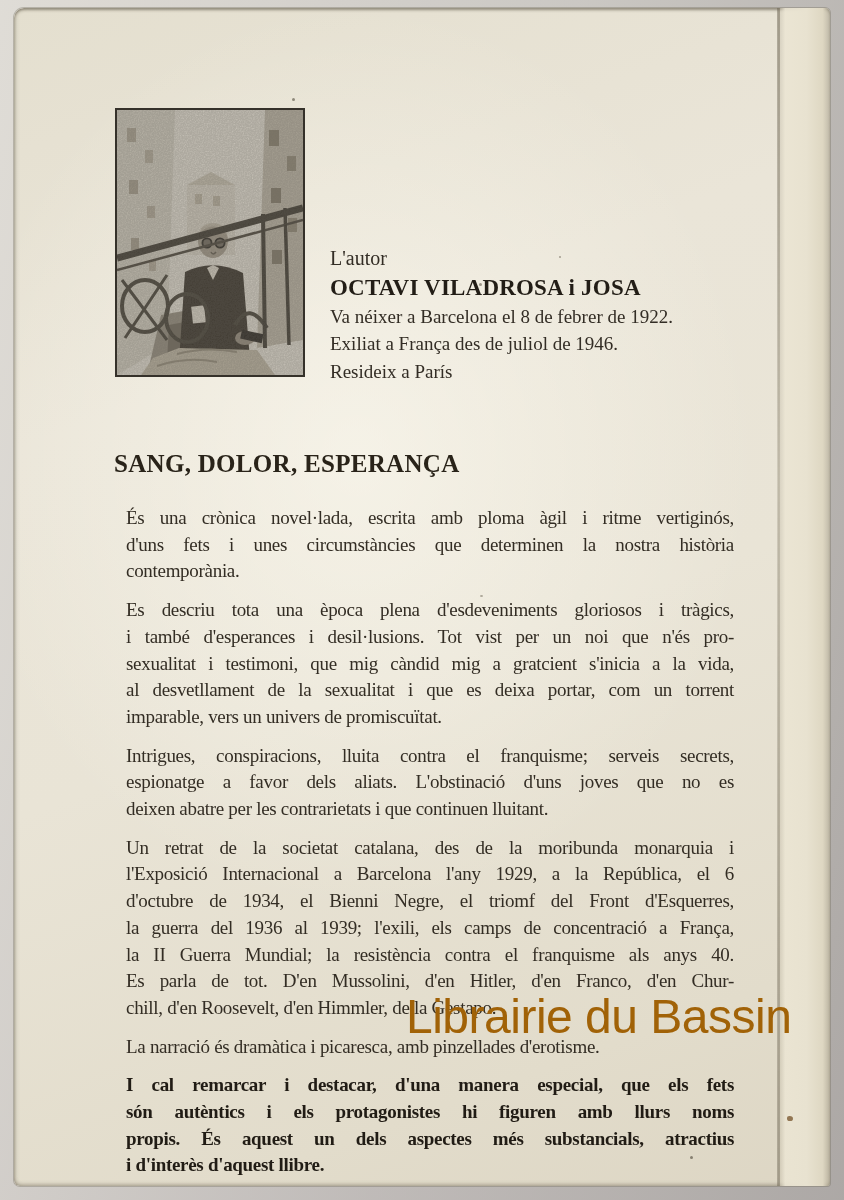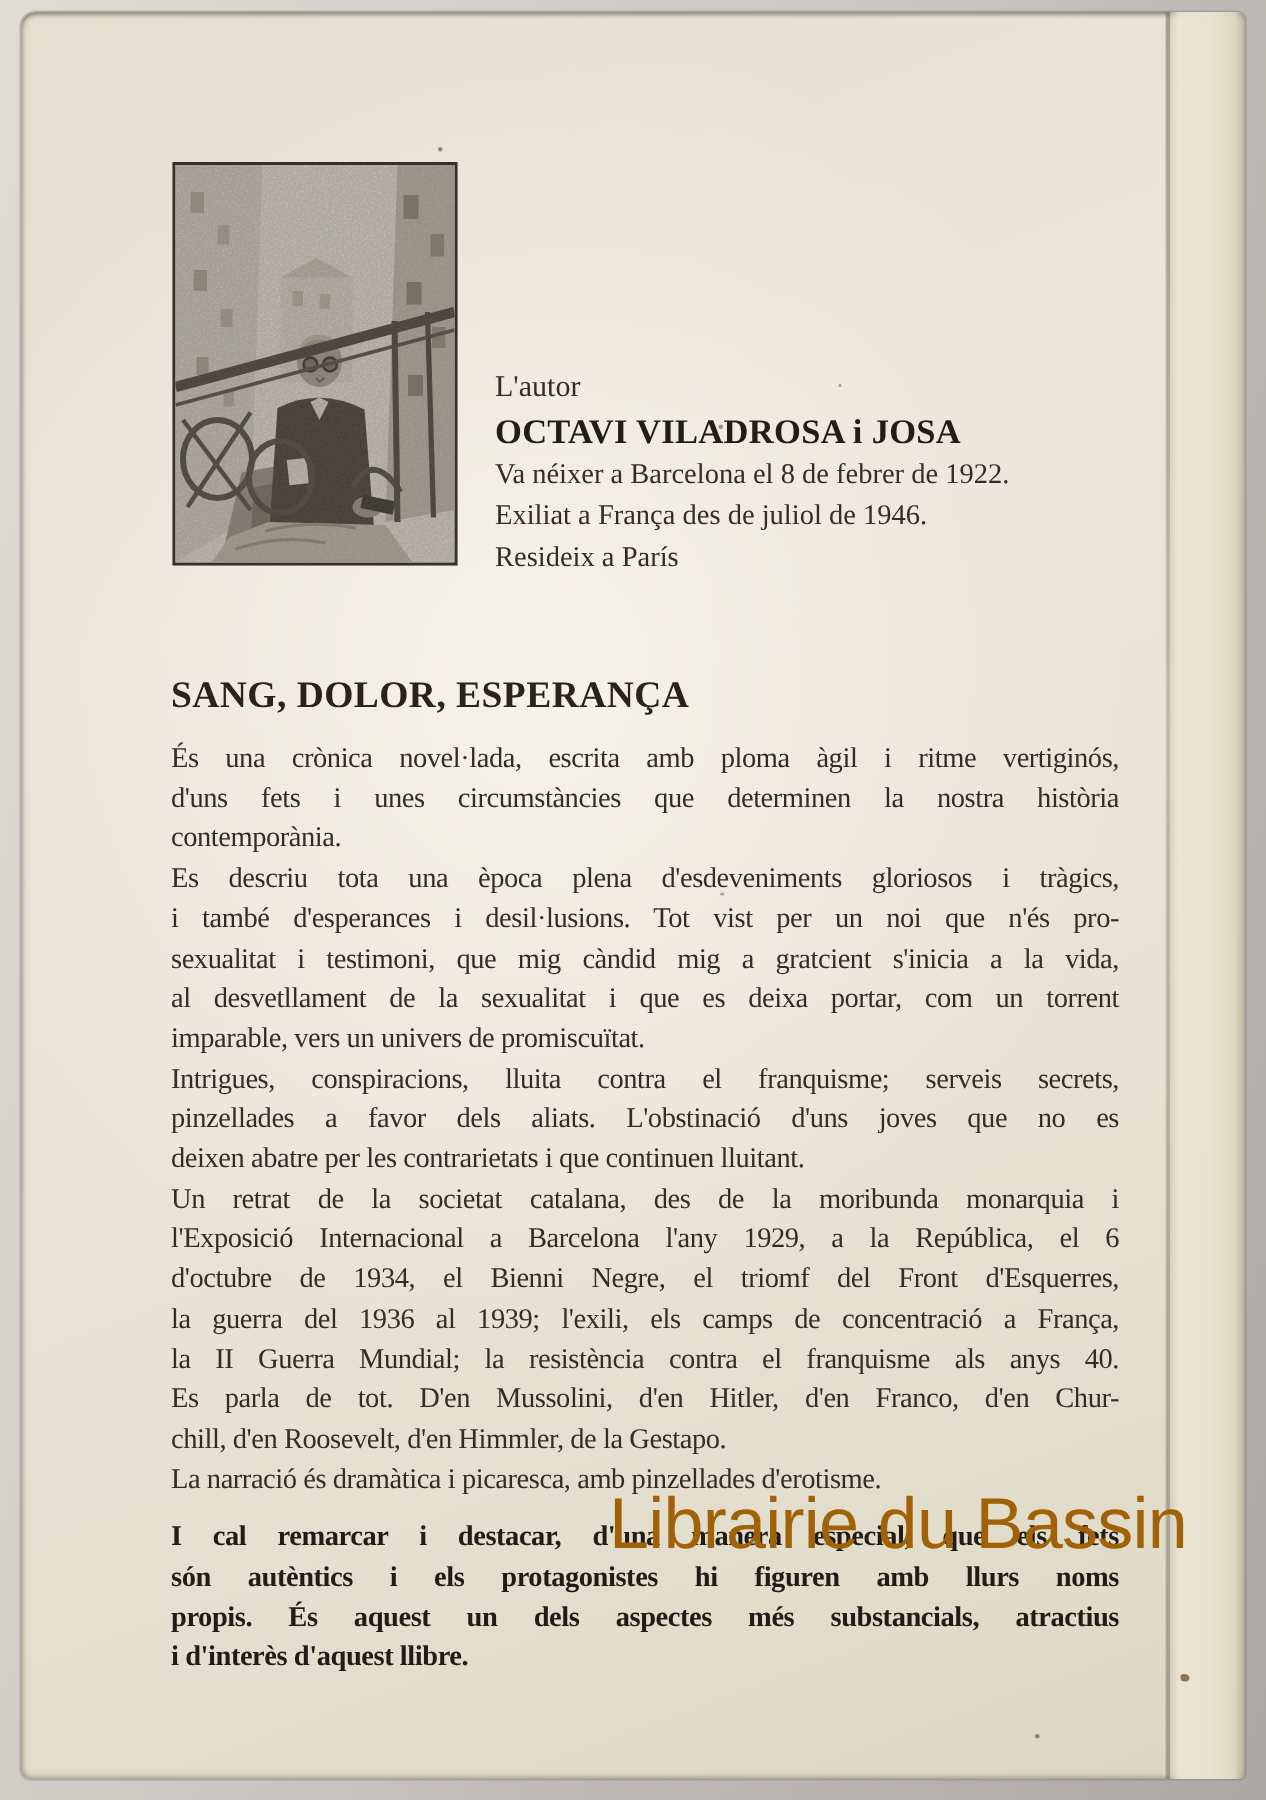--- a/index.html
+++ b/index.html
@@ -45,21 +45,21 @@
   
   .title{
     position:absolute;left:114px;top:450px;width:560px;
     font-size:25px;font-weight:bold;letter-spacing:.3px;color:#292319;
   }
   
   .body-text{
     position:absolute;left:114px;top:493px;width:632px;
     font-size:19px;line-height:26.7px;letter-spacing:-0.3px;color:#332d24;
   }
-  .para{margin:0;}
+  .para{margin:12px;}
   .para.bold{margin-top:12px;font-weight:bold;color:#211c15;}
   .line{text-align:justify;text-align-last:justify;}
   .line.last{text-align-last:left;text-align:center;}
   
   .watermark{
     position:absolute;left:406px;top:993px;
     font-family:"Liberation Sans",sans-serif;
     font-size:48px;font-weight:500;line-height:1;letter-spacing:-0.5px;
     white-space:nowrap;z-index:5;
   }
@@ -161,21 +161,21 @@
     </div>
     <div class="para">
       <div class="line">Es descriu tota una època plena d'esdeveniments gloriosos i tràgics,</div>
       <div class="line">i també d'esperances i desil·lusions. Tot vist per un noi que n'és pro-</div>
       <div class="line">sexualitat i testimoni, que mig càndid mig a gratcient s'inicia a la vida,</div>
       <div class="line">al desvetllament de la sexualitat i que es deixa portar, com un torrent</div>
       <div class="line last">imparable, vers un univers de promiscuïtat.</div>
     </div>
     <div class="para">
       <div class="line">Intrigues, conspiracions, lluita contra el franquisme; serveis secrets,</div>
-      <div class="line">pinzellades a favor dels aliats. L'obstinació d'uns joves que no es</div>
+      <div class="line">espionatge a favor dels aliats. L'obstinació d'uns joves que no es</div>
       <div class="line last">deixen abatre per les contrarietats i que continuen lluitant.</div>
     </div>
     <div class="para">
       <div class="line">Un retrat de la societat catalana, des de la moribunda monarquia i</div>
       <div class="line">l'Exposició Internacional a Barcelona l'any 1929, a la República, el 6</div>
       <div class="line">d'octubre de 1934, el Bienni Negre, el triomf del Front d'Esquerres,</div>
       <div class="line">la guerra del 1936 al 1939; l'exili, els camps de concentració a França,</div>
       <div class="line">la II Guerra Mundial; la resistència contra el franquisme als anys 40.</div>
       <div class="line">Es parla de tot. D'en Mussolini, d'en Hitler, d'en Franco, d'en Chur-</div>
       <div class="line last">chill, d'en Roosevelt, d'en Himmler, de la Gestapo.</div>

